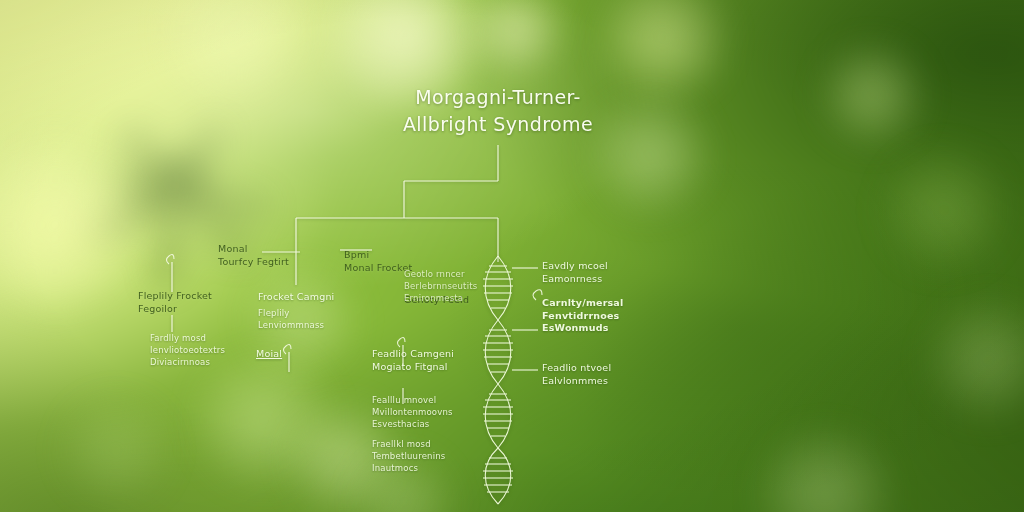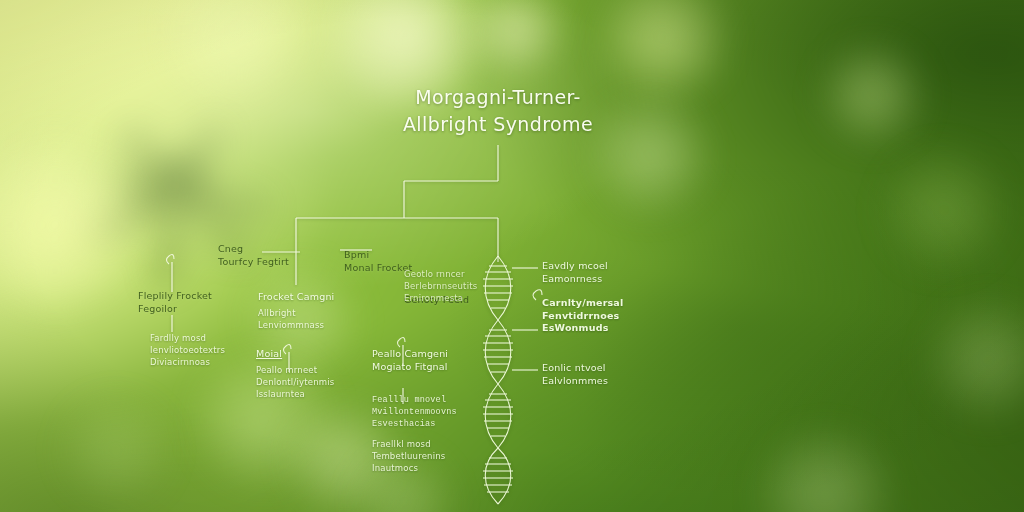--- a/index.html
+++ b/index.html
@@ -209,58 +209,55 @@
       <g stroke="#fbffee" stroke-width="1.1" fill="none" opacity=".9">
         <path d="M512 268 H538"></path>
         <path d="M512 330 H538"></path>
         <path d="M512 370 H538"></path>
       </g>
     </svg>
 
     <div class="ttl" style="left:400px;top:84px;width:196px;">Morgagni-Turner-
 Allbright Syndrome</div>
 
-    <div class="lbl head dark" style="left:218px;top:243px;width:86px;">Cneg
+    <div class="lbl head dark" style="left:218px;top:243px;width:86px;">Monal
 Tourfcy Fegtirt</div>
 
     <div class="lbl head dark" style="left:344px;top:249px;width:82px;">Bpmi
 Monal Frocket</div>
 
     <div class="lbl head dark" style="left:404px;top:250px;width:96px;margin-top:44px;">Genoty Feeld</div>
     <div class="lbl sub mid" style="left:404px;top:268px;width:96px;">Geotlo rnncer
 Berlebrnnseutits
 Ernironmesta</div>
 
     <div class="lbl head dark" style="left:138px;top:290px;width:92px;">Fleplily Frocket
 Fegoilor</div>
     <div class="lbl sub" style="left:138px;top:332px;width:98px;margin-left:12px;">Fardlly mosd
 Ienvliotoeotextrs
 Diviacirnnoas</div>
 
     <div class="lbl head" style="left:258px;top:291px;width:94px;">Frocket Camgni</div>
-    <div class="lbl sub" style="left:258px;top:307px;width:94px;">Allbright
+    <div class="lbl sub" style="left:258px;top:307px;width:94px;">Fleplily
 Lenviommnass</div>
 
     <div class="lbl head" style="left:256px;top:348px;width:90px;text-decoration:underline;">Moial</div>
-    <div class="lbl sub" style="left:256px;top:364px;width:98px;">Peallo mrneet
-Denlontl/iytenmis
-Isslaurntea</div>
-
-    <div class="lbl head" style="left:372px;top:348px;width:96px;">Peallo Camgeni
+
+    <div class="lbl head" style="left:372px;top:348px;width:96px;">Feadlio Camgeni
 Mogiato Fitgnal</div>
-    <div class="lbl sub" style="left:372px;top:394px;width:96px;font-family:Liberation Mono, monospace;">Fealllu mnovel
+    <div class="lbl sub" style="left:372px;top:394px;width:96px;">Fealllu mnovel
 Mvillontenmoovns
 Esvesthacias</div>
 
     <div class="lbl head" style="left:542px;top:260px;width:92px;">Eavdly mcoel
 Eamonrness</div>
 
     <div class="lbl sub" style="left:372px;top:438px;width:98px;">Fraellkl mosd
 Tembetluurenins
 Inautmocs</div>
     <div class="lbl head" style="left:542px;top:297px;width:96px;font-weight:bold;">Carnlty/mersal
 Fenvtidrrnoes
 EsWonmuds</div>
-    <div class="lbl head" style="left:542px;top:362px;width:92px;">Eonlic ntvoel
+    <div class="lbl head" style="left:542px;top:362px;width:92px;">Feadlio ntvoel
 Ealvlonmmes</div>
 
   </div>
 </div>
 
 </body></html>

